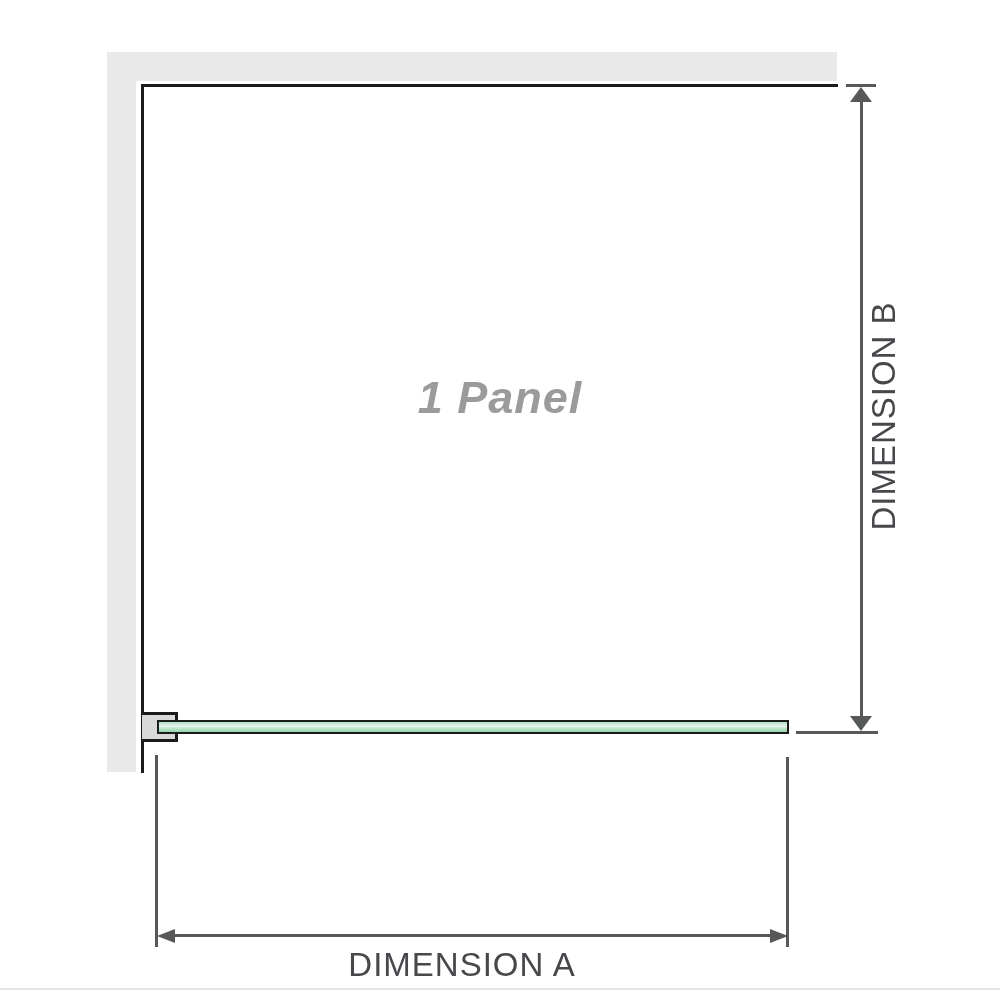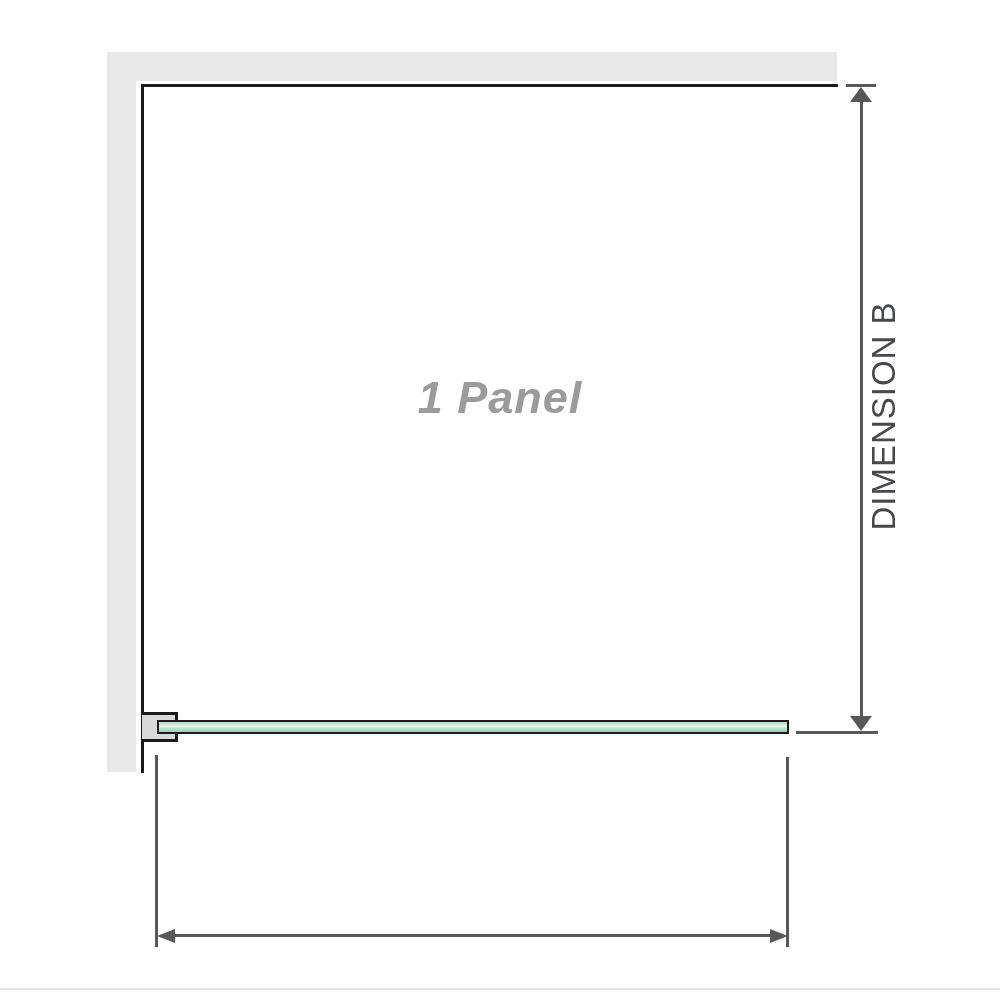--- a/index.html
+++ b/index.html
@@ -158,16 +158,17 @@
   <div class="dim dimb-line"></div>
   <div class="arrow arrow-up"></div>
   <div class="arrow arrow-down"></div>
   <div class="dim-label dimb-label">DIMENSION B</div>
 
   <div class="dim dima-ext-left"></div>
   <div class="dim dima-ext-right"></div>
   <div class="dim dima-line"></div>
   <div class="arrow arrow-left"></div>
   <div class="arrow arrow-right"></div>
+  <div class="dim-label dima-label">DIMENSION A</div>
 
   <div class="baseline"></div>
 
 </div>
 
 </body></html>

